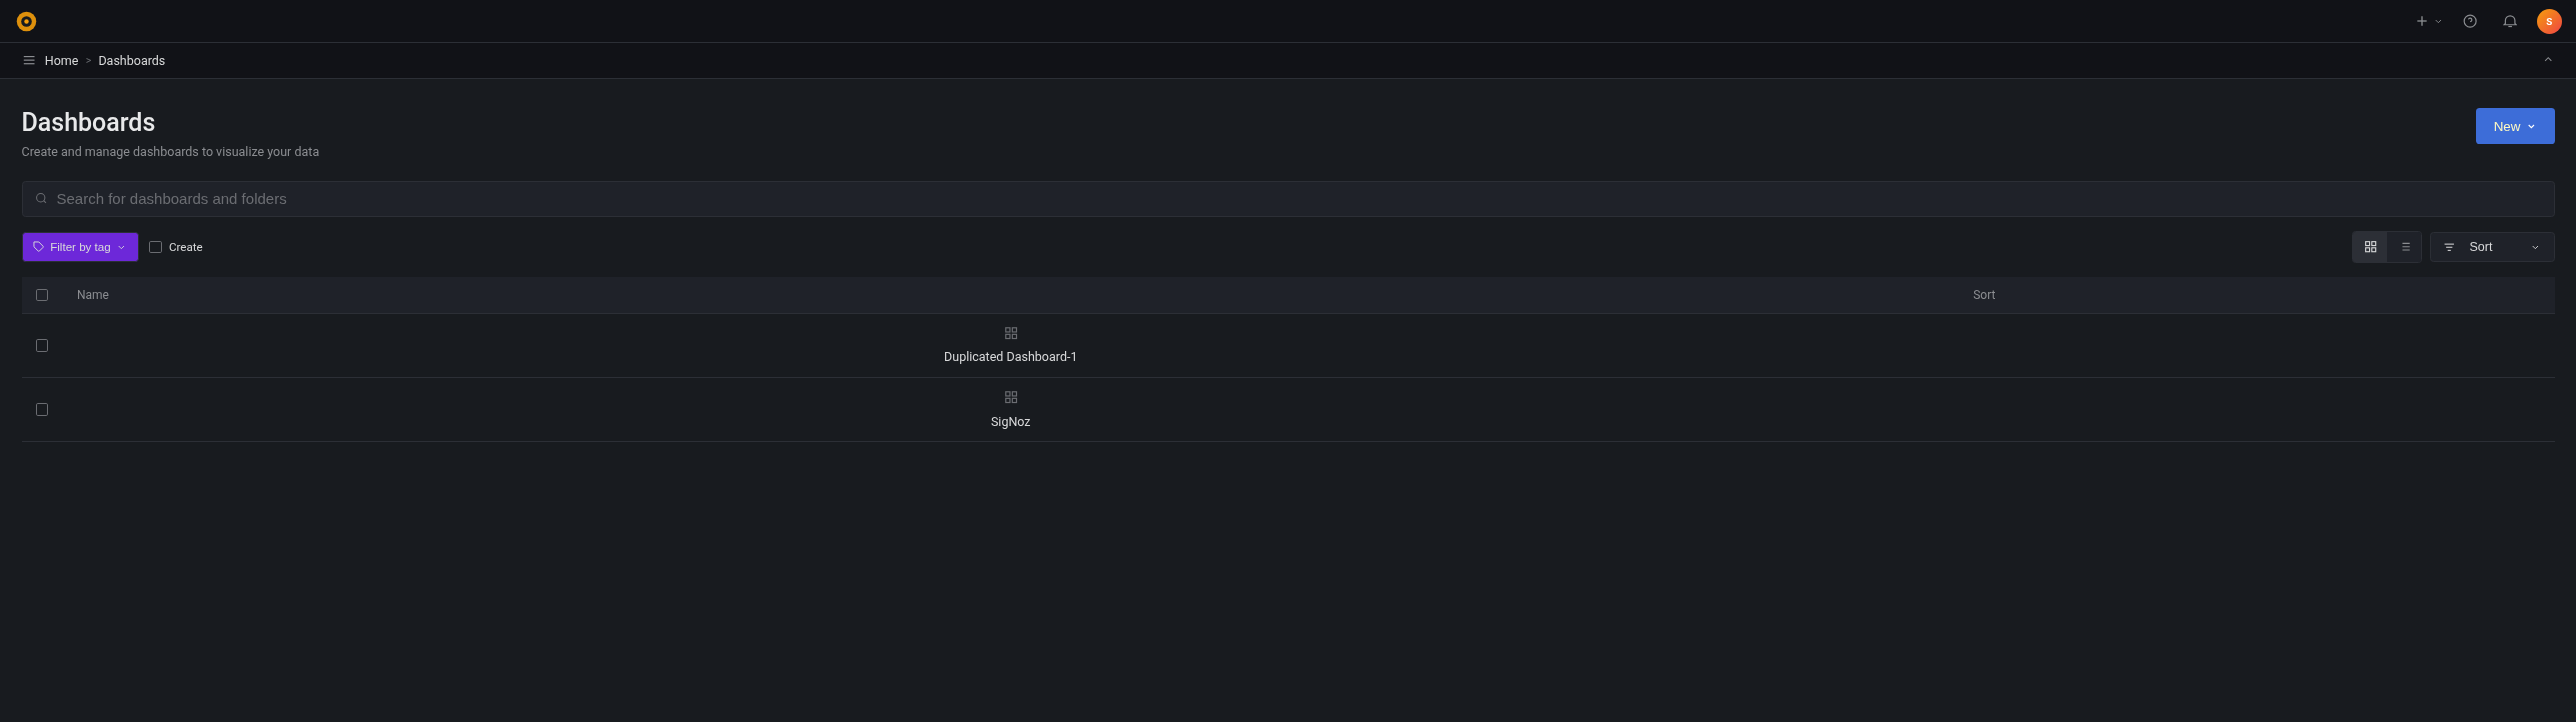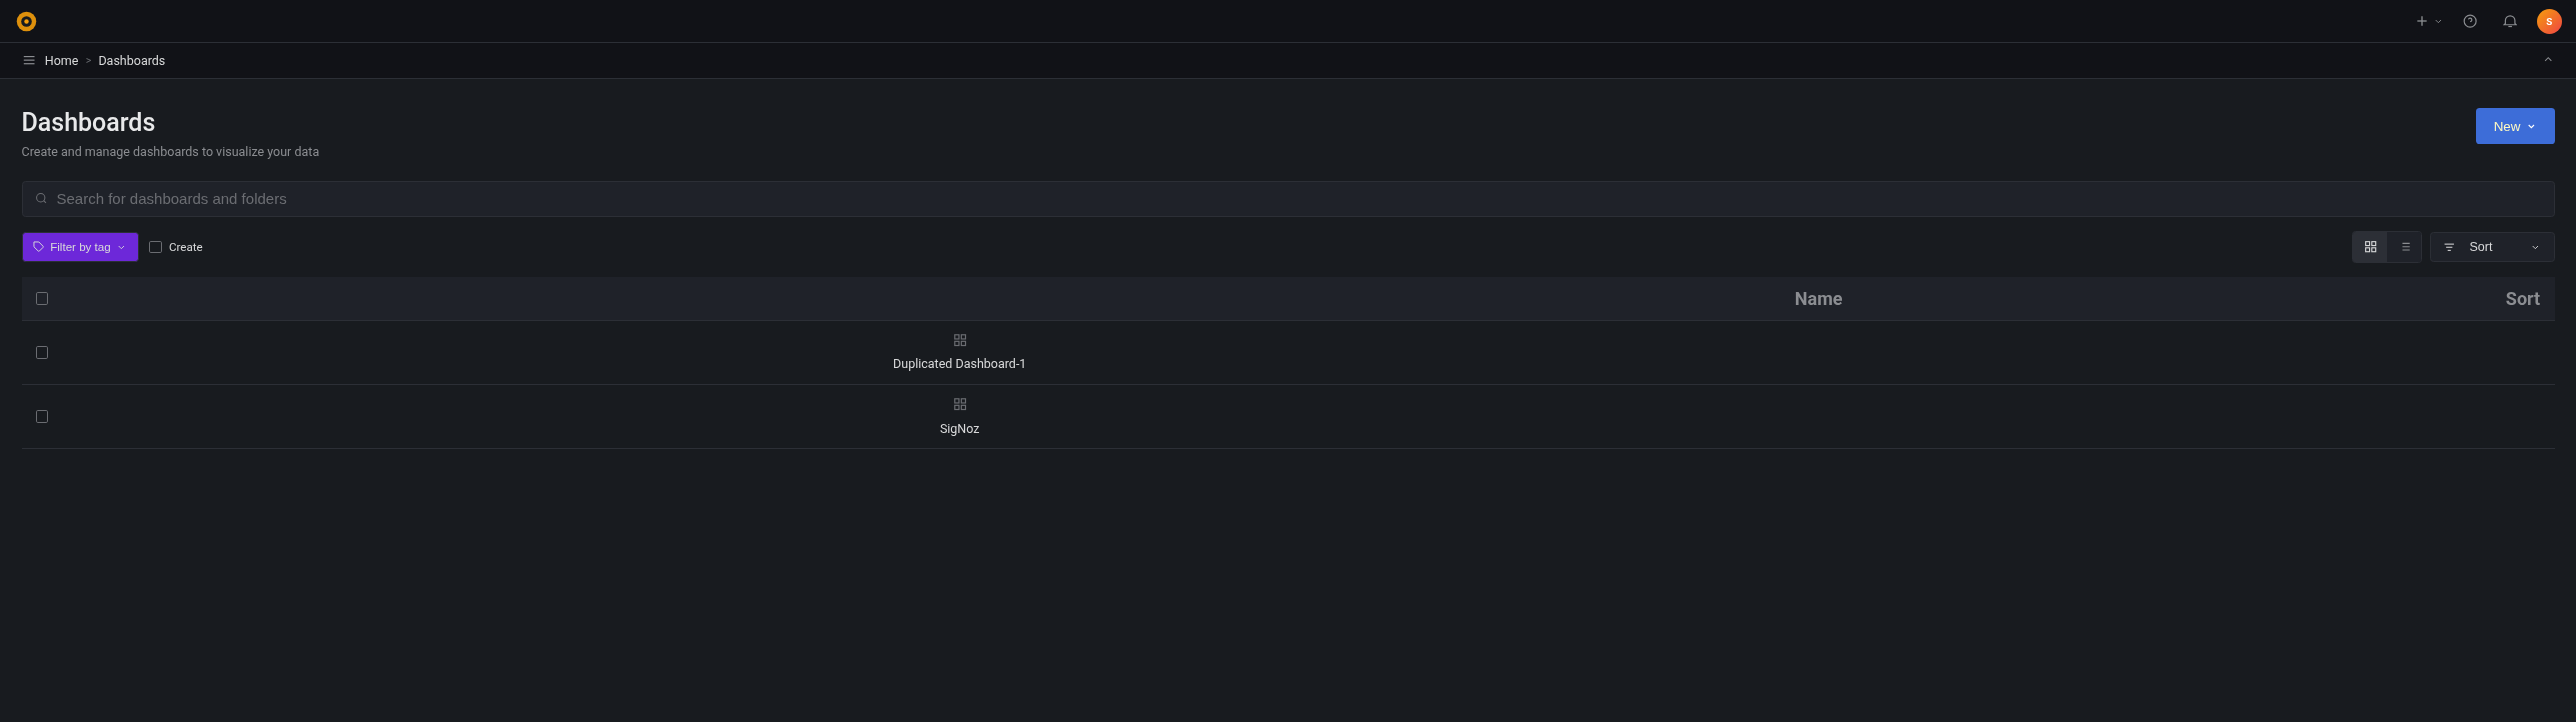--- a/index.html
+++ b/index.html
@@ -333,23 +333,23 @@
       border-collapse: collapse;
     }
 
     .dashboard-table thead tr {
       background-color: #1f2229;
       border-bottom: 0.9px solid #2c2f36;
     }
 
     .dashboard-table th {
       padding: 10.7px 14.3px;
-      text-align: right;
-      font-size: 18px;
-      font-weight: 700;
+      text-align: left;
+      font-size: 12px;
+      font-weight: 400;
       color: #8b8d91;
       border-bottom: 0.9px solid #2c2f36;
     }
 
     .dashboard-table th:first-child {
       width: 36px;
     }
 
     .dashboard-table td {
       padding: 12.5px 14.3px;

